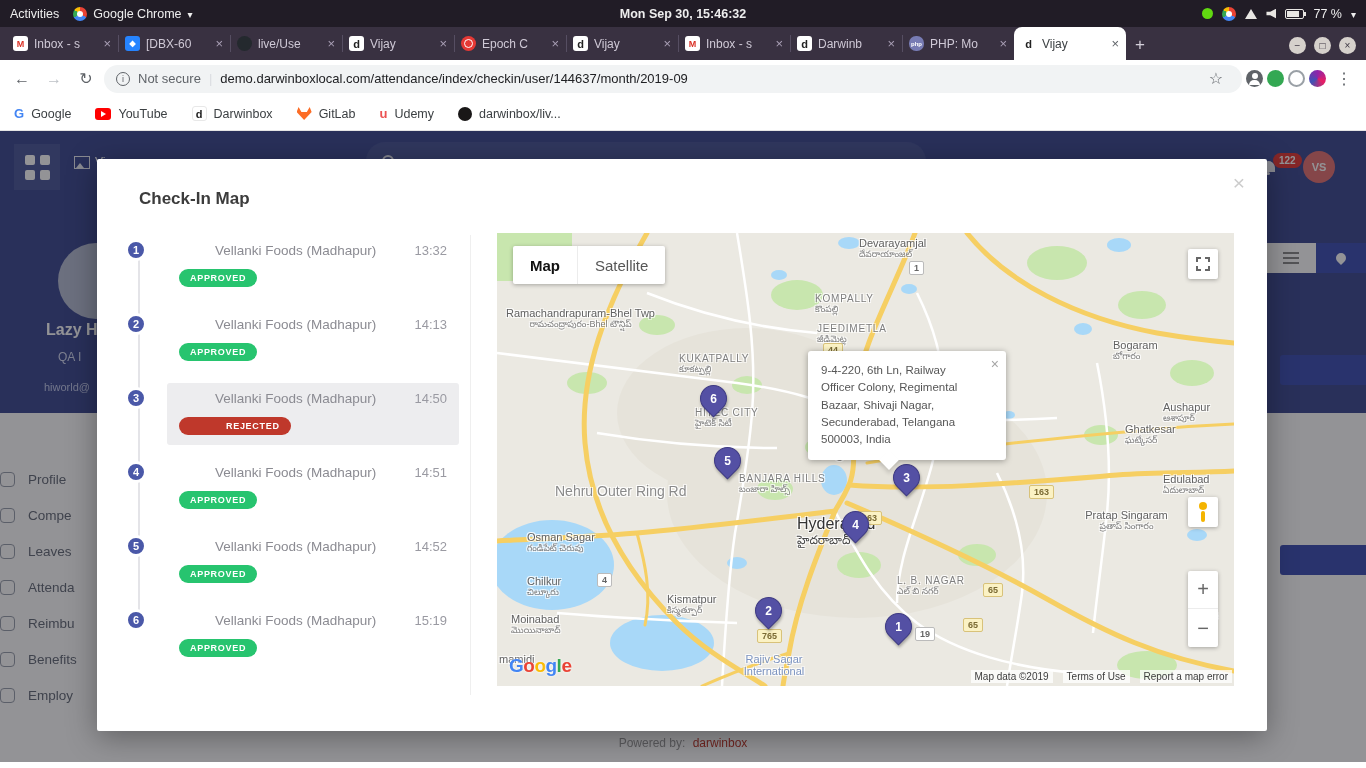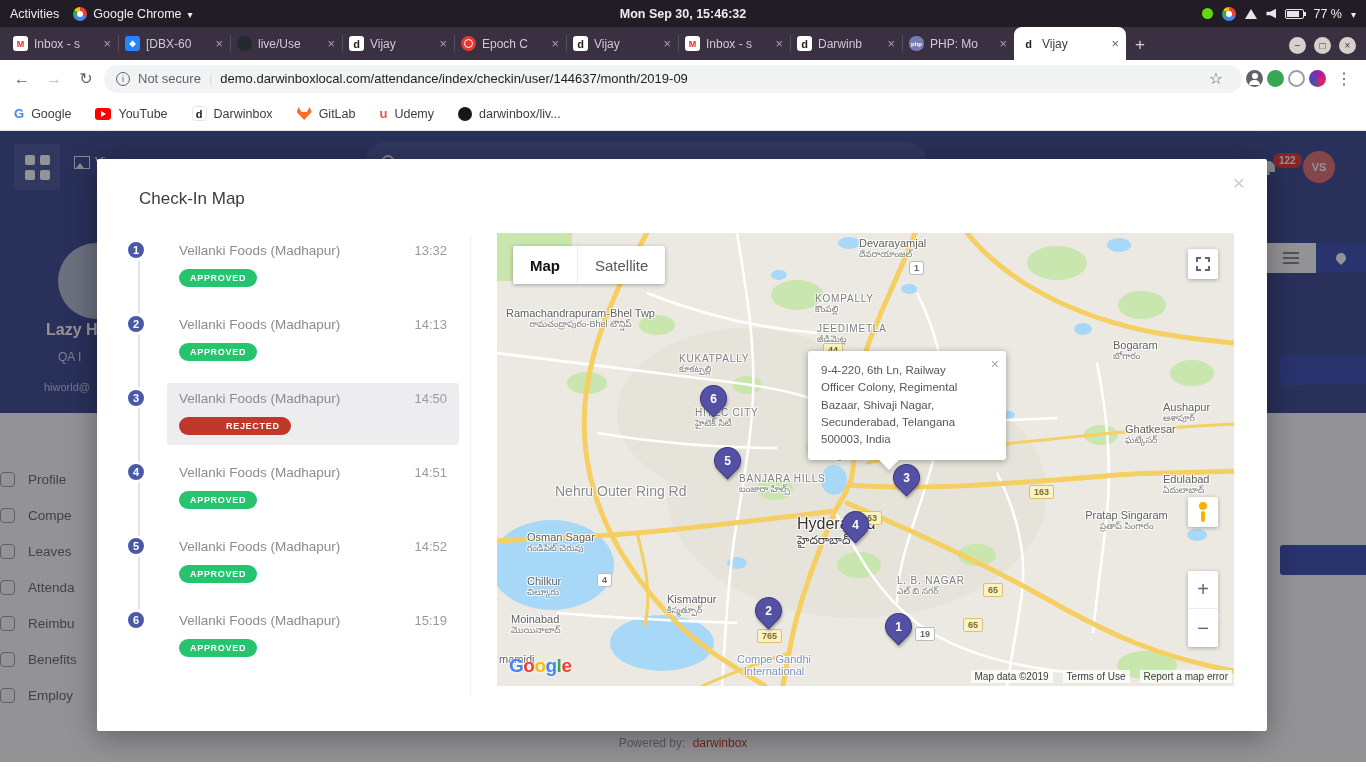--- a/index.html
+++ b/index.html
@@ -114,31 +114,31 @@
   .vt-list span { width:16px; height:2px; background:#8a8a8a; }
   .vt-map { width:50px; background:#3f51b5; display:flex; align-items:center; justify-content:center; }
   .pin-ico { width:10px; height:10px; background:#fff; border-radius:50% 50% 50% 0; transform:rotate(-45deg); }
   .side-btn { position:absolute; right:0; width:86px; height:30px; background:#3f51b5; border-radius:3px 0 0 3px; }
   .page-footer { position:absolute; top:605px; left:0; width:100%; text-align:center; font-size:12px; color:#9a9a9a; }
   .page-footer .brand { color:#c0392b; margin-left:4px; }
   .overlay { position:absolute; inset:0; background:rgba(15,15,22,0.45); z-index:5; }
 
   
   .modal { position:absolute; top:28px; left:97px; width:1170px; height:572px; background:#fff; border-radius:2px; z-index:10; box-shadow:0 6px 30px rgba(0,0,0,0.35); }
-  .modal-title { position:absolute; top:30px; left:42px; font-size:17px; font-weight:400; color:#3c3c3c; }
+  .modal-title { position:absolute; top:30px; left:42px; font-size:17px; font-weight:700; color:#3c3c3c; }
   .modal-close { position:absolute; top:12px; right:22px; font-size:21px; color:#cccccc; cursor:pointer; }
   .list-divider { position:absolute; left:373px; top:76px; width:1px; height:460px; background:#efefef; }
 
   .ci-list { position:absolute; left:20px; top:76px; width:342px; height:460px; }
   .ci-line-v { position:absolute; left:21px; top:18px; width:2px; height:370px; background:#e4e4e8; }
   .ci-row { position:absolute; left:0; width:100%; height:74px; }
   .ci-num { position:absolute; left:8px; top:4px; width:22px; height:22px; border:3px solid #fff; border-radius:50%; background:#4a58a8; color:#fff; font-size:11px; font-weight:bold; display:flex; align-items:center; justify-content:center; z-index:2; }
   .ci-content { margin-left:50px; padding:8px 12px 10px 12px; border-radius:3px; }
   .ci-row.selected .ci-content { background:#ededef; }
-  .ci-top { display:flex; justify-content:space-between; align-items:baseline; }
+  .ci-top { display:flex; justify-content:space-between; align-items:baseline;margin-left:36px; }
   .ci-title { color:#8b8b92; font-size:13.5px; }
   .ci-time { color:#9a9aa2; font-size:13px; }
   .badge { display:inline-block; margin-top:11px; background:#27c46f; color:#fff; font-size:9px; font-weight:bold; letter-spacing:0.7px; padding:4px 11px; border-radius:10px; }
   .badge.rejected { background:#bf382b;padding-left:47px; }
 
   
   .map { position:absolute; left:400px; top:74px; width:737px; height:453px; background:#ebe9e2; overflow:hidden; }
   .map svg.bg { position:absolute; inset:0; }
   .mlabel { position:absolute; white-space:nowrap; color:#616161; font-size:11px;
             text-shadow:-1px -1px 0 rgba(255,255,255,.85),1px -1px 0 rgba(255,255,255,.85),-1px 1px 0 rgba(255,255,255,.85),1px 1px 0 rgba(255,255,255,.85); }
@@ -578,21 +578,21 @@
           </div>
         <div class="mlabel" style="left:14px;top:380px">
             <div class="lt">Moinabad</div>
             <div class="ls">మొయినాబాద్</div>
           </div>
         <div class="mlabel area" style="left:400px;top:342px">
             <div class="lt">L. B. NAGAR</div>
             <div class="ls">ఎల్ బి నగర్</div>
           </div>
         <div class="mlabel airport wrap" style="left:222px;top:420px;width:110px">
-            <div class="lt">Compe Gandhi International</div>
+            <div class="lt">Rajiv Sagar International</div>
           </div>
         <div class="mlabel road" style="left:58px;top:250px">
             <div class="lt">Nehru Outer Ring Rd</div>
           </div>
         <div class="mlabel" style="left:2px;top:420px">
             <div class="lt">mamidi</div>
           </div>
         <div class="mlabel" style="left:702px;top:376px">
             <div class="lt">Des</div>
           </div>

